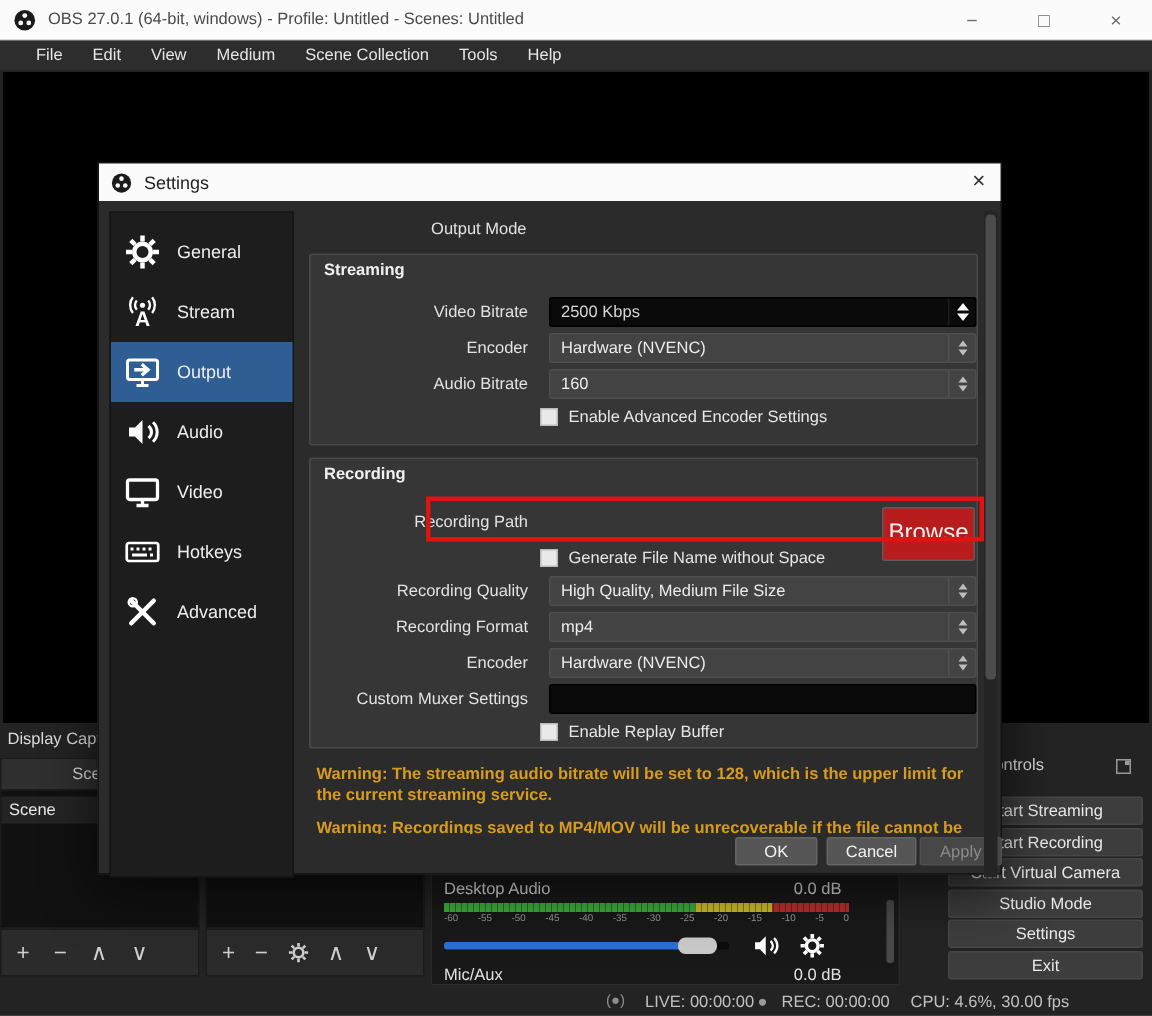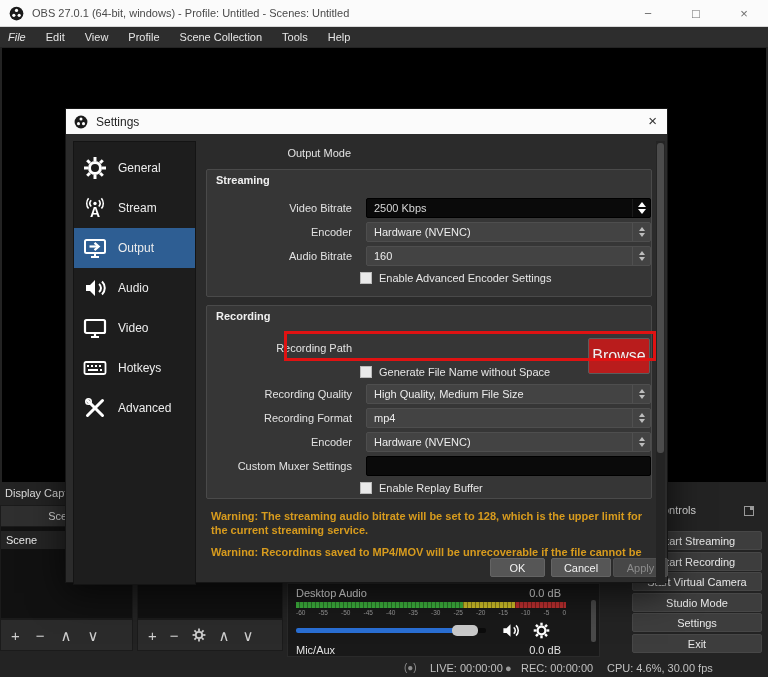--- a/index.html
+++ b/index.html
@@ -10,21 +10,21 @@
             display:flex;align-items:center;border-bottom:1px solid #d8d8d8;box-sizing:border-box;}
   .titlebar .logo{margin-left:9px;width:15px;height:15px;flex:0 0 auto;}
   .titlebar .title{margin-left:8px;font-size:11px;color:#4a4a4a;}
   .winbtns{position:absolute;right:0;top:0;height:26px;display:flex;}
   .winbtn{width:48px;height:26px;display:flex;align-items:center;justify-content:center;
           color:#6e6e6e;font-size:13px;cursor:default;}
   
   .menubar{position:absolute;left:0;top:27px;width:768px;height:20px;background:#2d2d2d;
            display:flex;align-items:center;}
   .menu-item{padding:0 10px;font-size:11px;color:#e6e6e6;}
-  .menu-item:first-child{padding-left:8px;font-style:italic;}
+  .menu-item:first-child{padding-left:24px;}
   
   .preview{position:absolute;left:2px;top:48px;width:764px;height:434px;background:#000;}
   
   .docks{position:absolute;left:0;top:482px;width:768px;height:178px;background:#232323;font-size:11px;}
   .src-label{position:absolute;left:5px;top:5px;color:#dcdcdc;}
   .dock{position:absolute;top:23px;height:146px;}
   .scenes-dock{left:0;width:133px;}
   .sources-dock{left:137px;width:146px;}
   .dock-header{height:22px;background:#2f2f2f;border:1px solid #1b1b1b;box-sizing:border-box;
                display:flex;align-items:center;justify-content:center;color:#d8d8d8;}
@@ -130,21 +130,21 @@
       <span class="winbtn">−</span>
       <span class="winbtn">□</span>
       <span class="winbtn">×</span>
     </div>
   </div>
 
   <div class="menubar">
     <span class="menu-item">File</span>
     <span class="menu-item">Edit</span>
     <span class="menu-item">View</span>
-    <span class="menu-item">Profile</span>
+    <span class="menu-item">Medium</span>
     <span class="menu-item">Scene Collection</span>
     <span class="menu-item">Tools</span>
     <span class="menu-item">Help</span>
   </div>
 
   <div class="preview"></div>
 
   <div class="docks">
     <span class="src-label">Display Capture</span>
 

